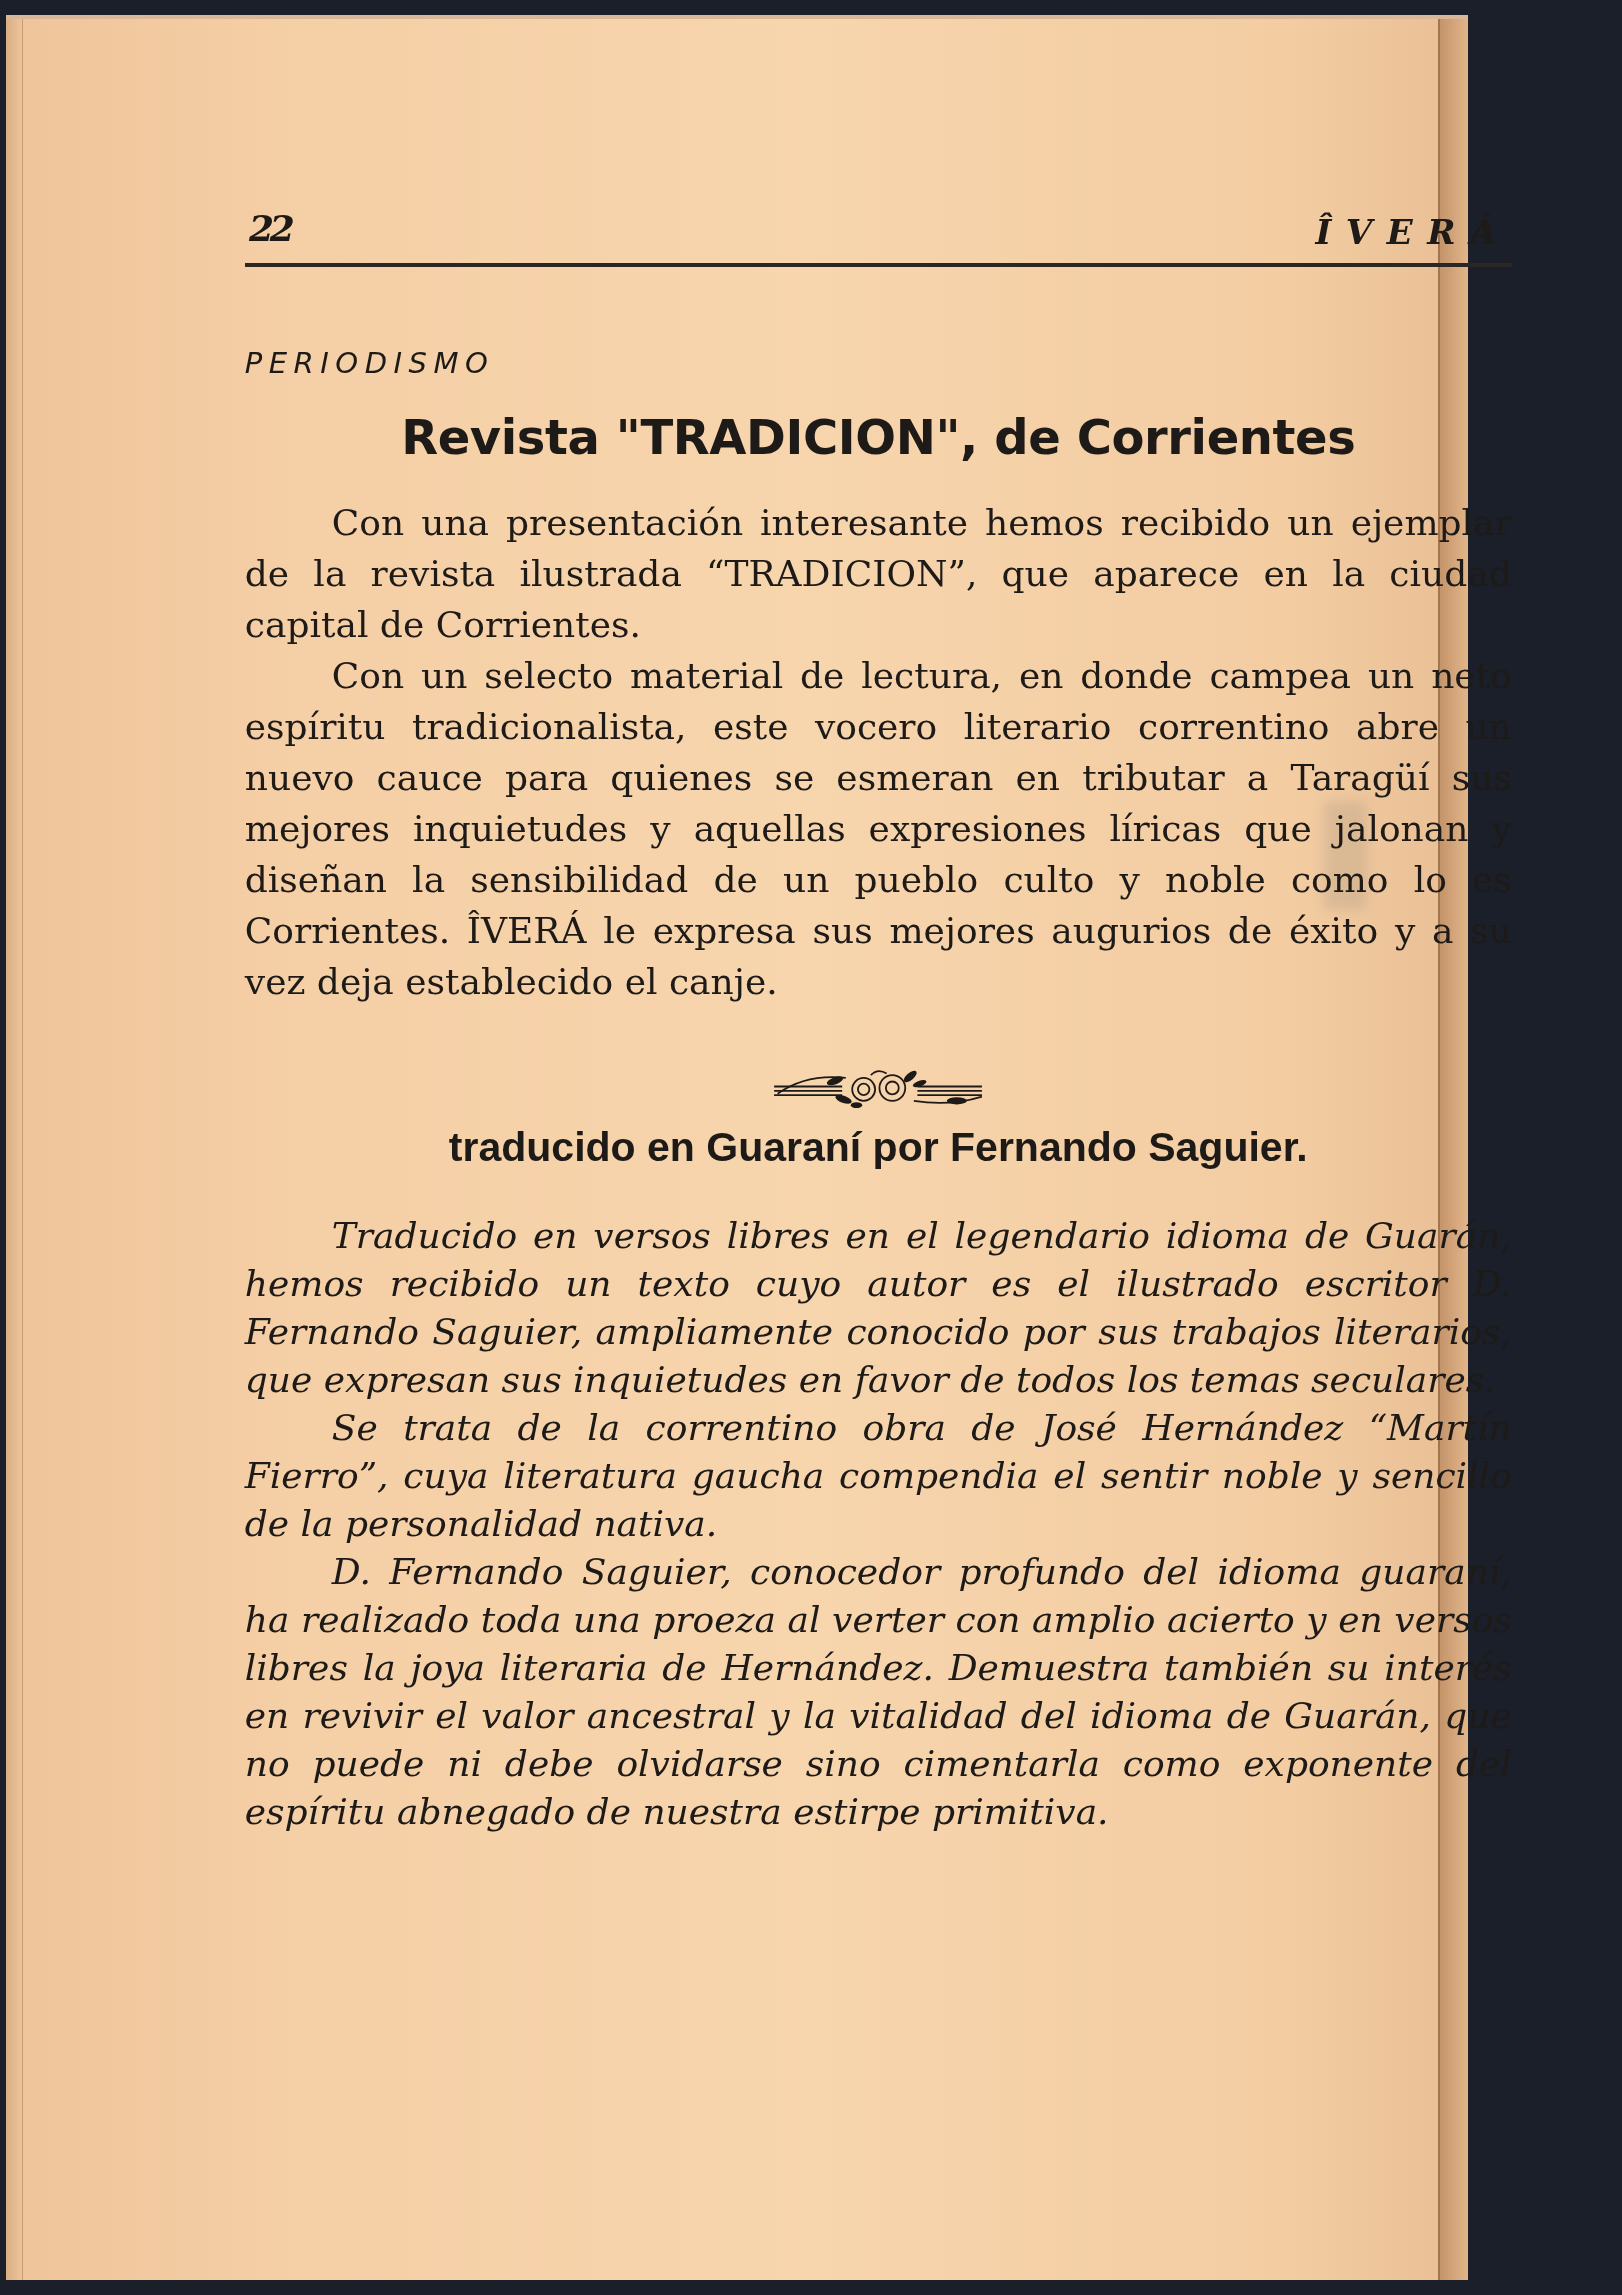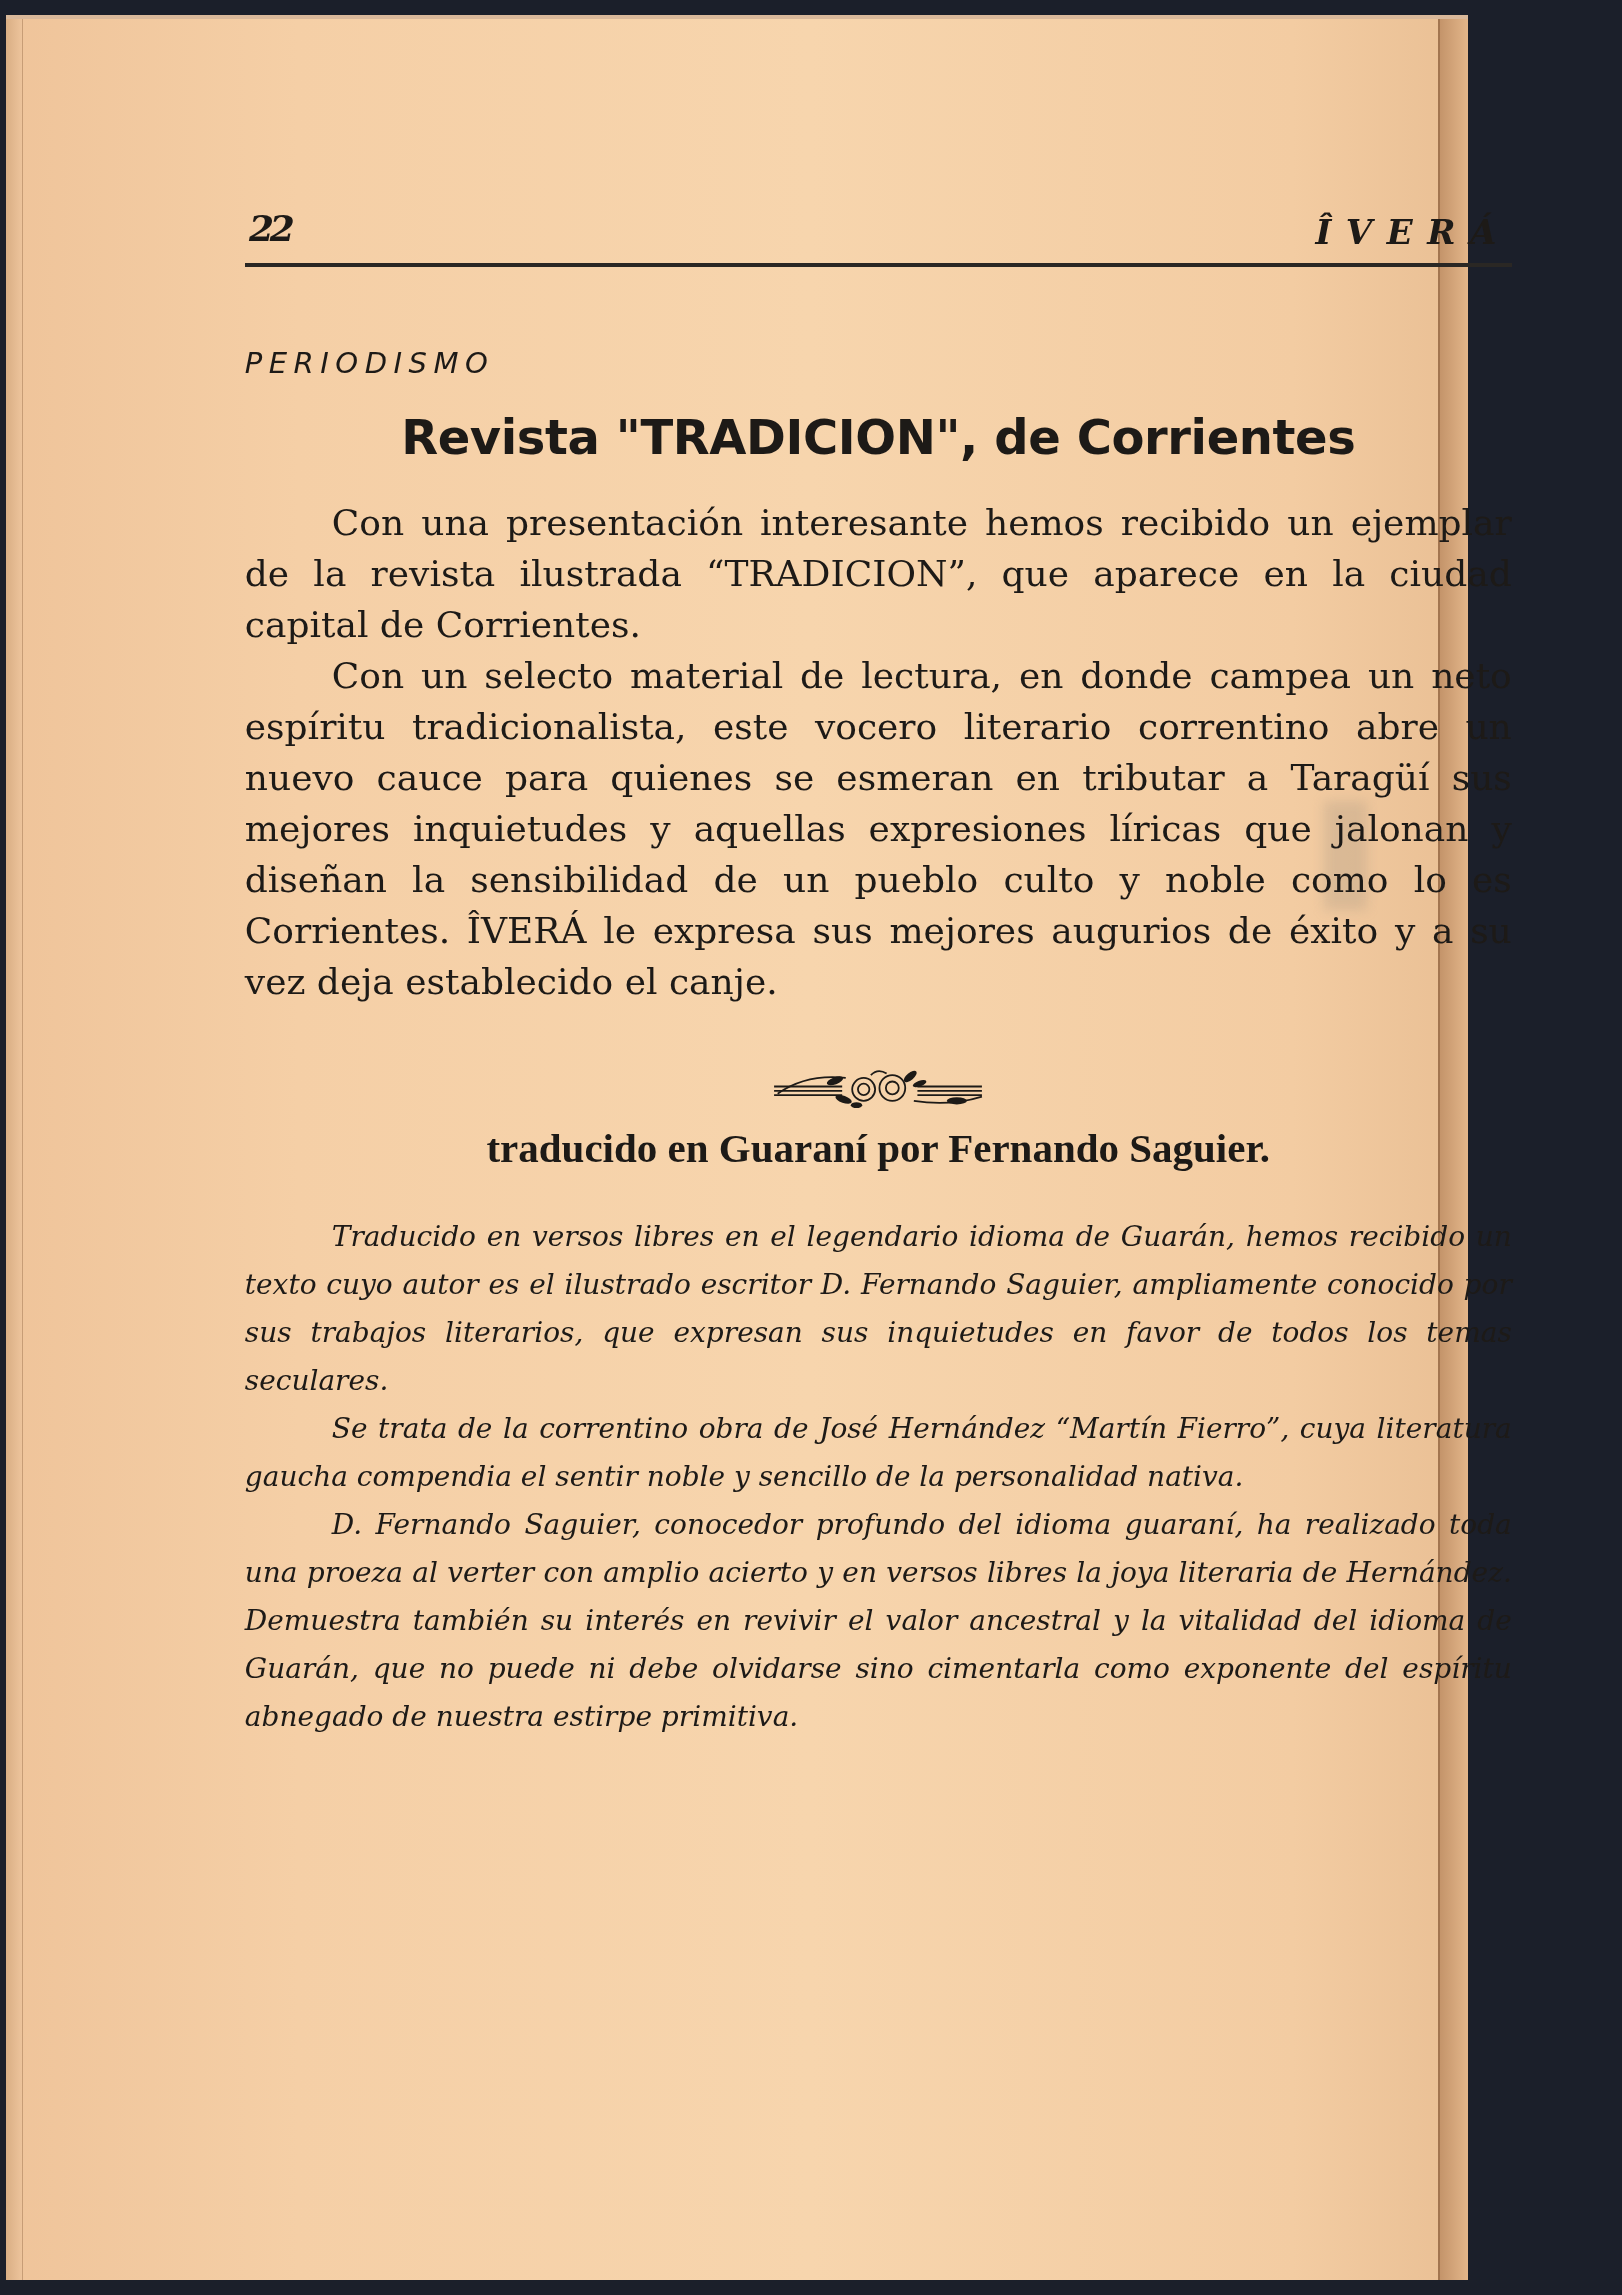--- a/index.html
+++ b/index.html
@@ -51,25 +51,25 @@
     margin-top: 18px; font-family: "DejaVu Serif", serif; font-size: 36px;
     line-height: 51px; text-align: justify;
   }
   .body-text p { margin: 0; text-indent: 87px; }
   .ornament { display: block; margin: 58px auto 0 auto; width: 232px; height: 43px; }
   .title-2 {
     margin-top: 80px; text-align: center; font-family: "DejaVu Serif", serif;
     font-weight: bold; font-size: 42px; letter-spacing: 0.7px;
   }
   .subtitle-2 {
-    margin-top: 16px; text-align: center; font-family: Liberation Serif, serif;
+    margin-top: 16px; text-align: center; font-family: Liberation Sans, sans-serif;
     font-weight: bold; font-size: 41px;
   }
   .italic-text {
-    font-family: "DejaVu Serif", serif; font-style: italic; font-size: 28px;
+    font-family: "DejaVu Serif", serif; font-style: italic; font-size: 36px;
     line-height: 48px; text-align: justify;
   }
   .italic-text p { margin: 0; text-indent: 87px; }
 </style>
 </head>
 <body>
 
 <div class="page">
   <div class="right-strip"></div>
   <div class="ghost"></div>

